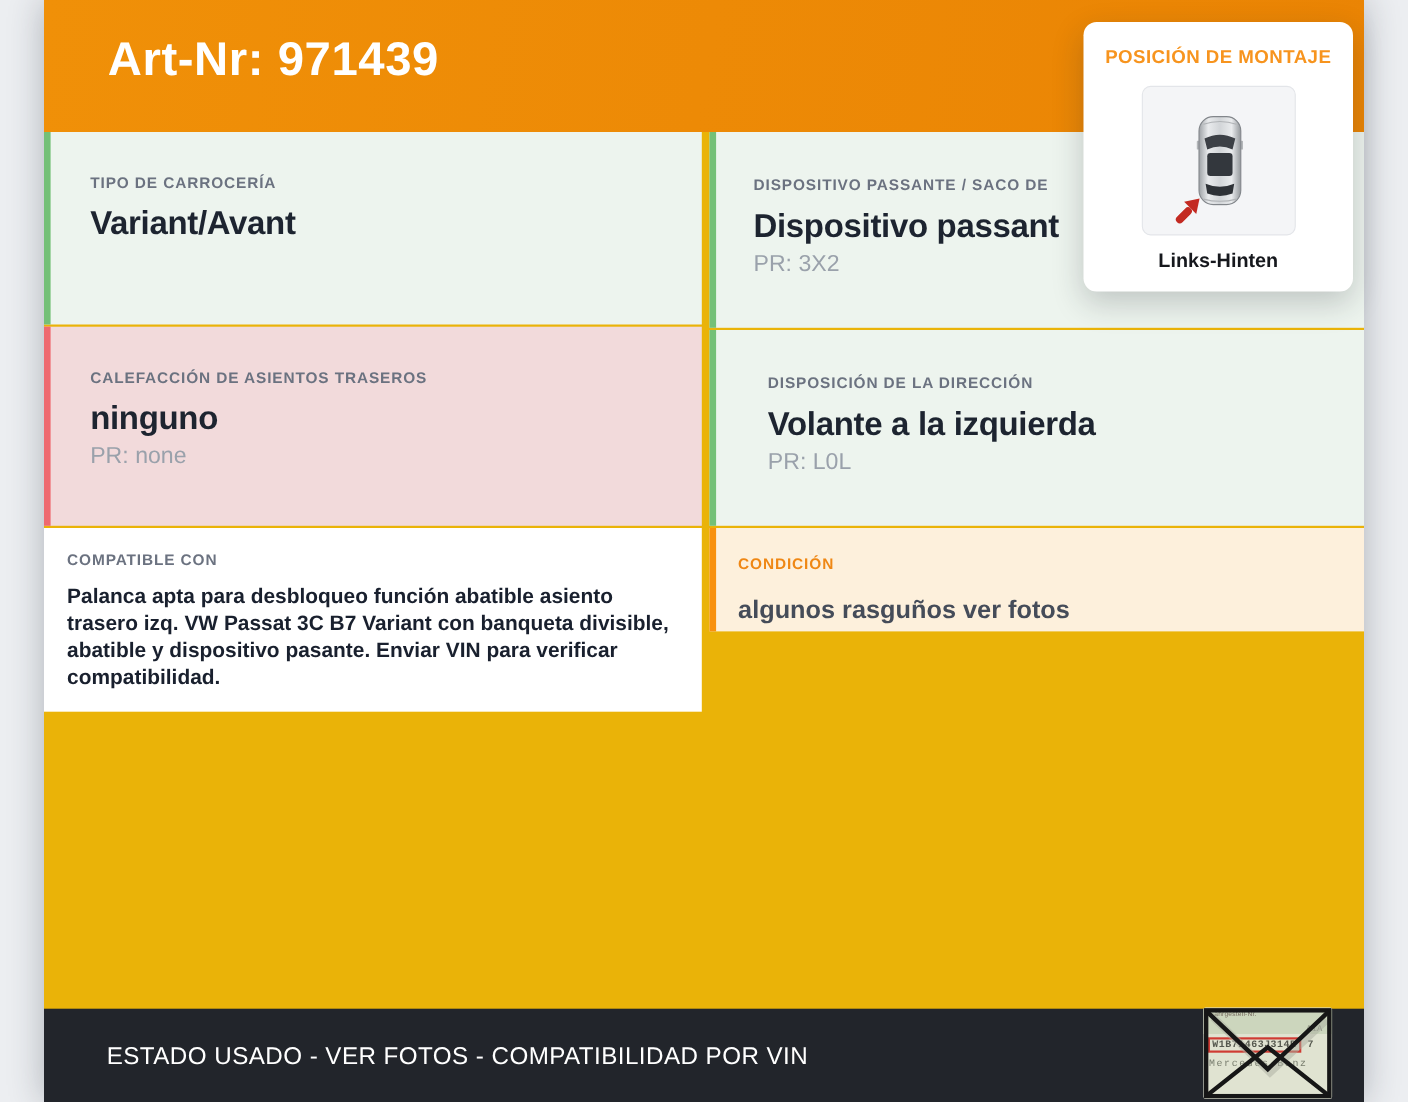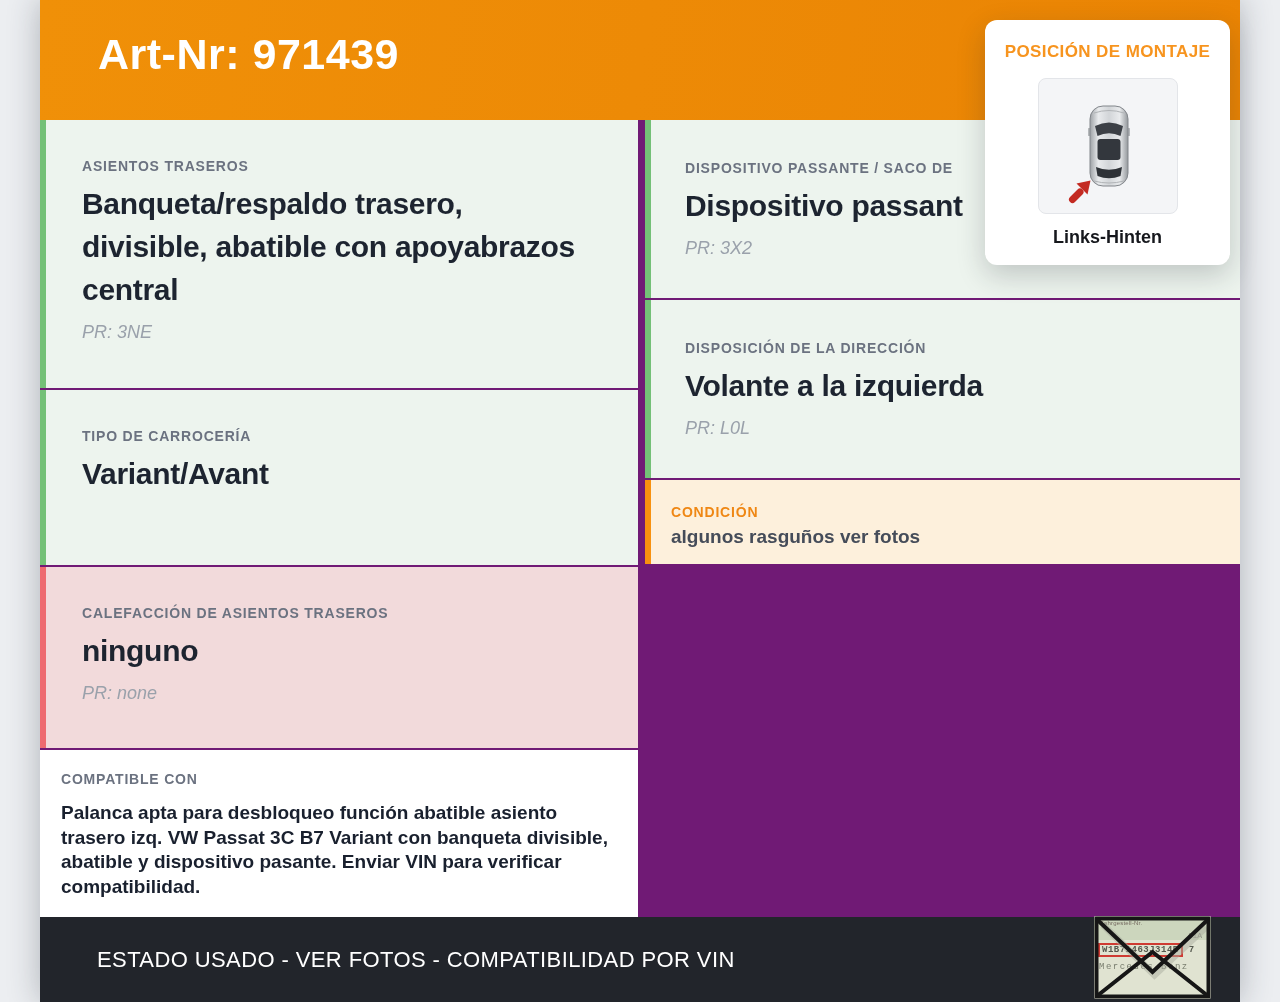--- a/index.html
+++ b/index.html
@@ -8,21 +8,21 @@
     background: #eceef1;
     font-family: "Liberation Sans", sans-serif;
     -webkit-font-smoothing: antialiased;
   }
   .page { position: relative; width: 1280px; height: 1002px; overflow: hidden; }
 
   
   .content {
     position: absolute; left: 40px; top: 0;
     width: 1200px; height: 1002px;
-    background: #701a75;
+    background: #eab308;
     box-shadow: 0 0 30px rgba(45,52,64,.32);
   }
 
   
   .header {
     position: absolute; left: 0; top: 0; width: 1200px; height: 120px;
     background: linear-gradient(100deg, #f09008 0%, #ea8404 100%);
   }
   .header .art-nr {
     position: absolute; left: 58px; top: 30px;
@@ -42,38 +42,38 @@
   .card .label {
     font-size: 14px; font-weight: 700; letter-spacing: .8px;
     color: #6b7280; text-transform: uppercase;
   }
   .card .title {
     margin-top: 9px;
     font-size: 30px; font-weight: 700; color: #1d2430;
     letter-spacing: -.3px; line-height: 1.43;
   }
   .col-left .card .title { max-width: 500px; }
-  .card .pr { margin-top: 10px; font-size: 18px; color: #9aa1ab; font-style: italic; }
+  .card .pr { font-size: 21px; color: #9aa1ab; }
 
   .card.c-left-1 { height: 268px; padding: 38px 30px 0 36px; }
   .card.c-left-2 { height: 175px; padding: 38px 30px 0 36px; }
   .card.c-left-3 { height: 181px; padding: 38px 30px 0 36px; }
   .card.c-left-4 { height: 167px; padding: 21px 26px 0 21px; margin-bottom: 0; }
   .card.c-left-4 .body-text {
     margin-top: 14px; max-width: 552px;
     font-size: 19px; font-weight: 700; color: #19202e; line-height: 1.29;
   }
 
   .card.c-right-1 { height: 178px; padding: 40px 0 0 34px; }
-  .card.c-right-2 { height: 178px; padding: 40px 0 0 34px; }
+  .card.c-right-2 { height: 178px; padding: 40px 0 0 47px; }
   .card.c-right-1 .title, .card.c-right-2 .title { white-space: nowrap; }
-  .card.c-right-3 { height: 84px; padding: 24px 0 3px 20px; margin-bottom: 0; }
+  .card.c-right-3 { height: 94px; padding: 24px 0 3px 20px; margin-bottom: 0; }
   .card.c-right-3 .label { color: #ef8714; }
   .card.c-right-3 .cond-value {
-    margin-top: 6px; font-size: 19px; font-weight: 600; color: #454c59;
+    margin-top: 21px; font-size: 23px; font-weight: 600; color: #454c59;
   }
 
   
   .footer {
     position: absolute; left: 0; top: 917px; width: 1200px; height: 85px;
     background: #22252b; display: flex; align-items: center;
   }
   .footer .footer-text {
     padding-left: 57px; font-size: 22px; font-weight: 400;
     color: #ffffff; letter-spacing: .4px;
@@ -132,25 +132,20 @@
 <body>
 
 <div class="page">
   <div class="content">
 
     <div class="header">
       <div class="art-nr">Art-Nr: 971439</div>
     </div>
 
     <div class="col-left">
-      <div class="card green c-left-1">
-        <div class="label">ASIENTOS TRASEROS</div>
-        <div class="title">Banqueta/respaldo trasero, divisible, abatible con apoyabrazos central</div>
-        <div class="pr">PR: 3NE</div>
-      </div>
       <div class="card green c-left-2">
         <div class="label">TIPO DE CARROCERÍA</div>
         <div class="title">Variant/Avant</div>
       </div>
       <div class="card red c-left-3">
         <div class="label">CALEFACCIÓN DE ASIENTOS TRASEROS</div>
         <div class="title">ninguno</div>
         <div class="pr">PR: none</div>
       </div>
       <div class="card white c-left-4">

